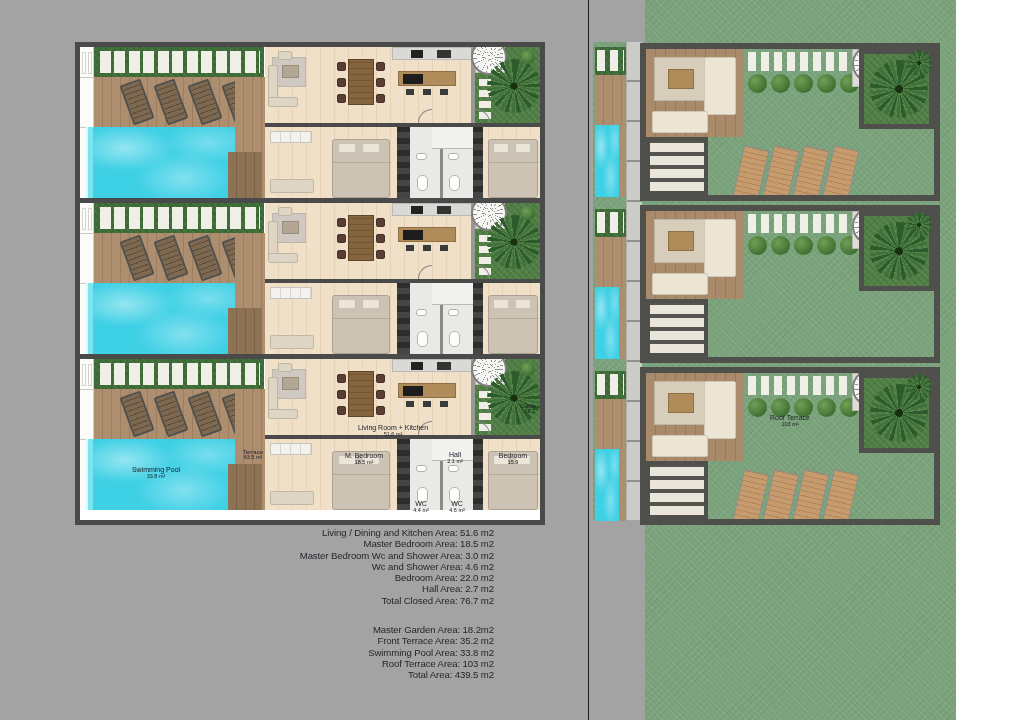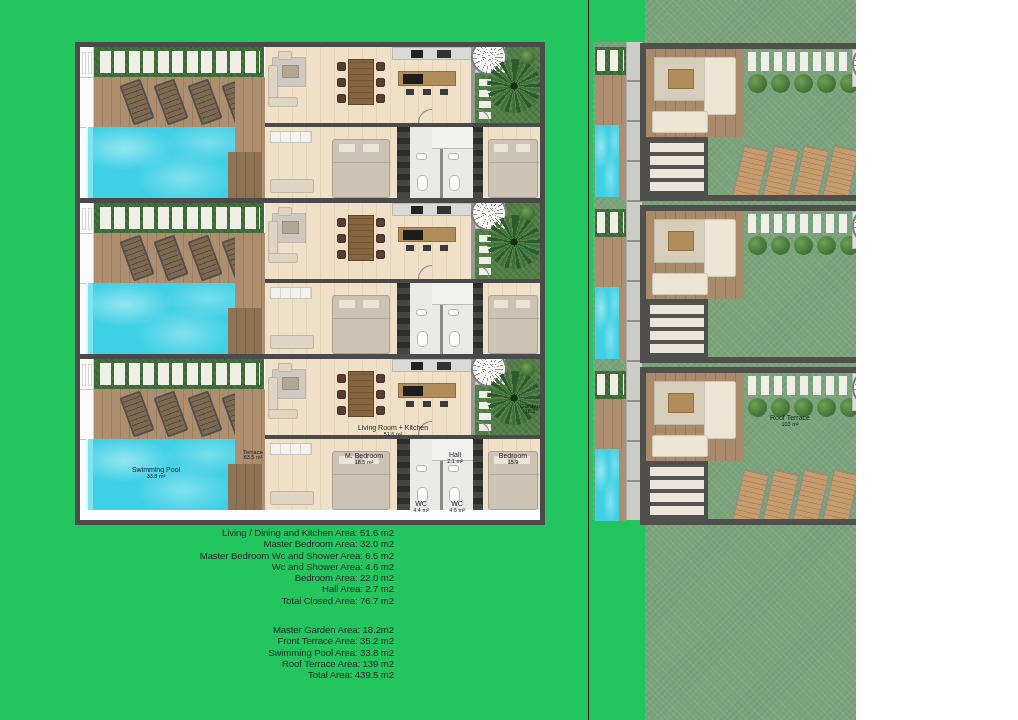--- a/index.html
+++ b/index.html
@@ -1,17 +1,17 @@
 <!DOCTYPE html>
 <html><head>
 <meta charset="utf-8">
 <style>
   *{box-sizing:border-box;margin:0;padding:0}
   html,body{background:#fff;font-family:"Liberation Sans",sans-serif}
-  .sheet{position:relative;width:856px;height:720px;background:#22c55e;overflow:hidden}
+  .sheet{position:relative;width:956px;height:720px;background:#a3a3a3;overflow:hidden}
   .abs{position:absolute}
   
   .grass-dark{background:
     repeating-linear-gradient(45deg,rgba(255,255,255,.05) 0 2px,rgba(0,0,0,0) 2px 5px),
     repeating-linear-gradient(-45deg,rgba(0,0,0,.08) 0 1px,rgba(0,0,0,0) 1px 4px),#3d6c37}
   .grass-mid{background:
     repeating-linear-gradient(45deg,rgba(255,255,255,.06) 0 2px,rgba(0,0,0,0) 2px 5px),
     repeating-linear-gradient(-45deg,rgba(0,0,0,.07) 0 1px,rgba(0,0,0,0) 1px 4px),#4f7d44}
   .grass-roof{background:
     repeating-linear-gradient(45deg,rgba(255,255,255,.07) 0 1px,rgba(0,0,0,0) 1px 4px),
@@ -475,28 +475,28 @@
     <span class="nm">Bedroom</span>
     <span class="ar">15.9</span>
   </div>
   <div class="plabel" style="left:530px;top:403px;color:#16281a">
     <span class="nm" style="font-size:6px">Garden</span>
     <span class="ar">18.2</span>
   </div>
 
   <div class="summary" style="top:527px">
     <div>Living / Dining and Kitchen Area: 51.6 m2</div>
-    <div>Master Bedroom Area: 32.0 m2</div>
-    <div>Master Bedroom Wc and Shower Area: 6.5 m2</div>
+    <div>Master Bedroom Area: 18.5 m2</div>
+    <div>Master Bedroom Wc and Shower Area: 3.0 m2</div>
     <div>Wc and Shower Area: 4.6 m2</div>
     <div>Bedroom Area: 22.0 m2</div>
     <div>Hall Area: 2.7 m2</div>
     <div>Total Closed Area: 76.7 m2</div>
   </div>
   <div class="summary" style="top:624px">
     <div>Master Garden Area: 18.2m2</div>
     <div>Front Terrace Area: 35.2 m2</div>
     <div>Swimming Pool Area: 33.8 m2</div>
-    <div>Roof Terrace Area: 139 m2</div>
+    <div>Roof Terrace Area: 103 m2</div>
     <div>Total Area: 439.5 m2</div>
   </div>
 
 </div>
 
 </body></html>

